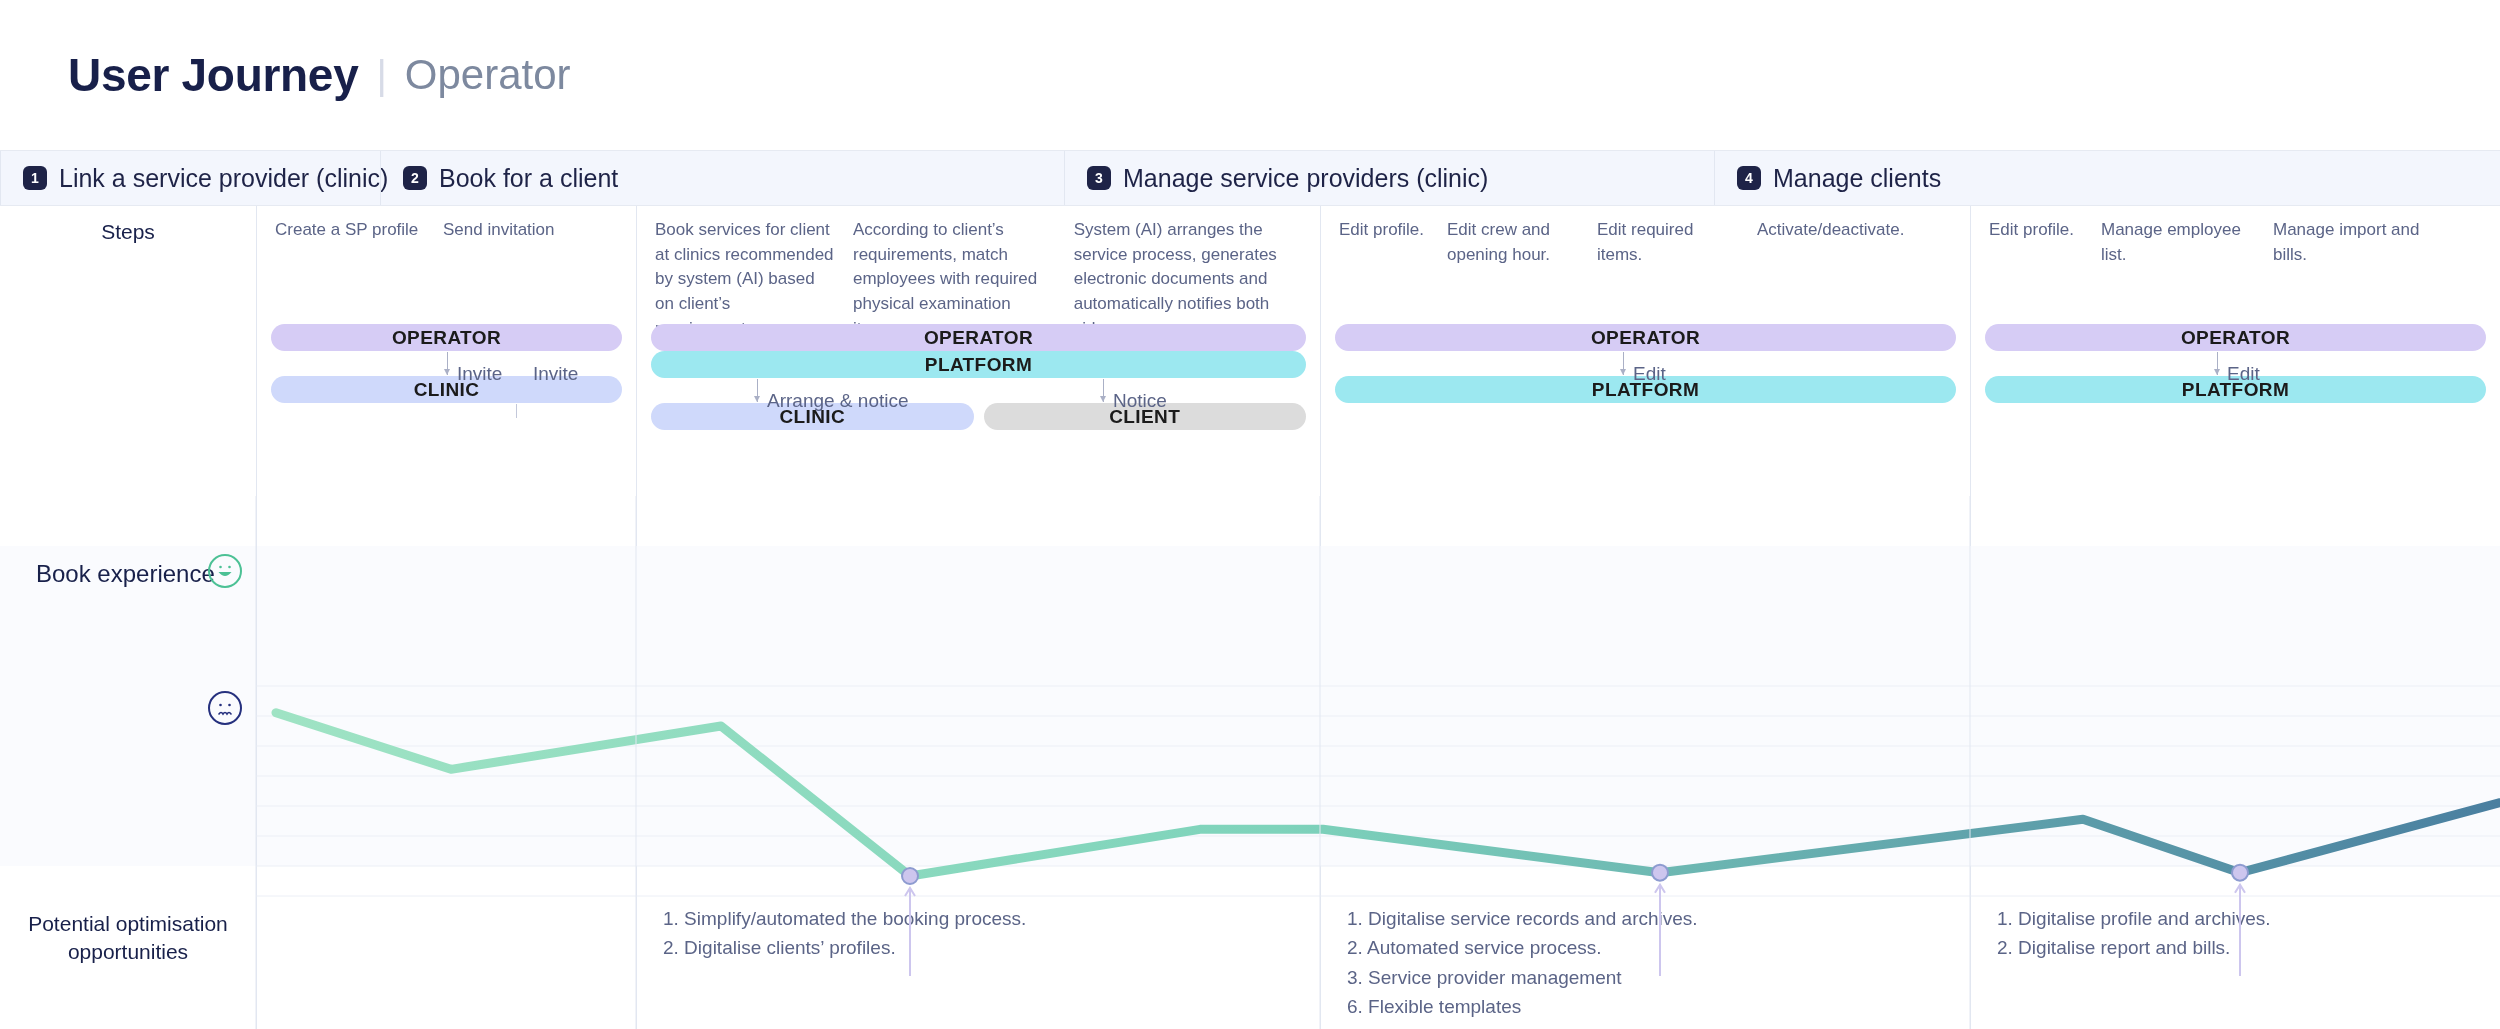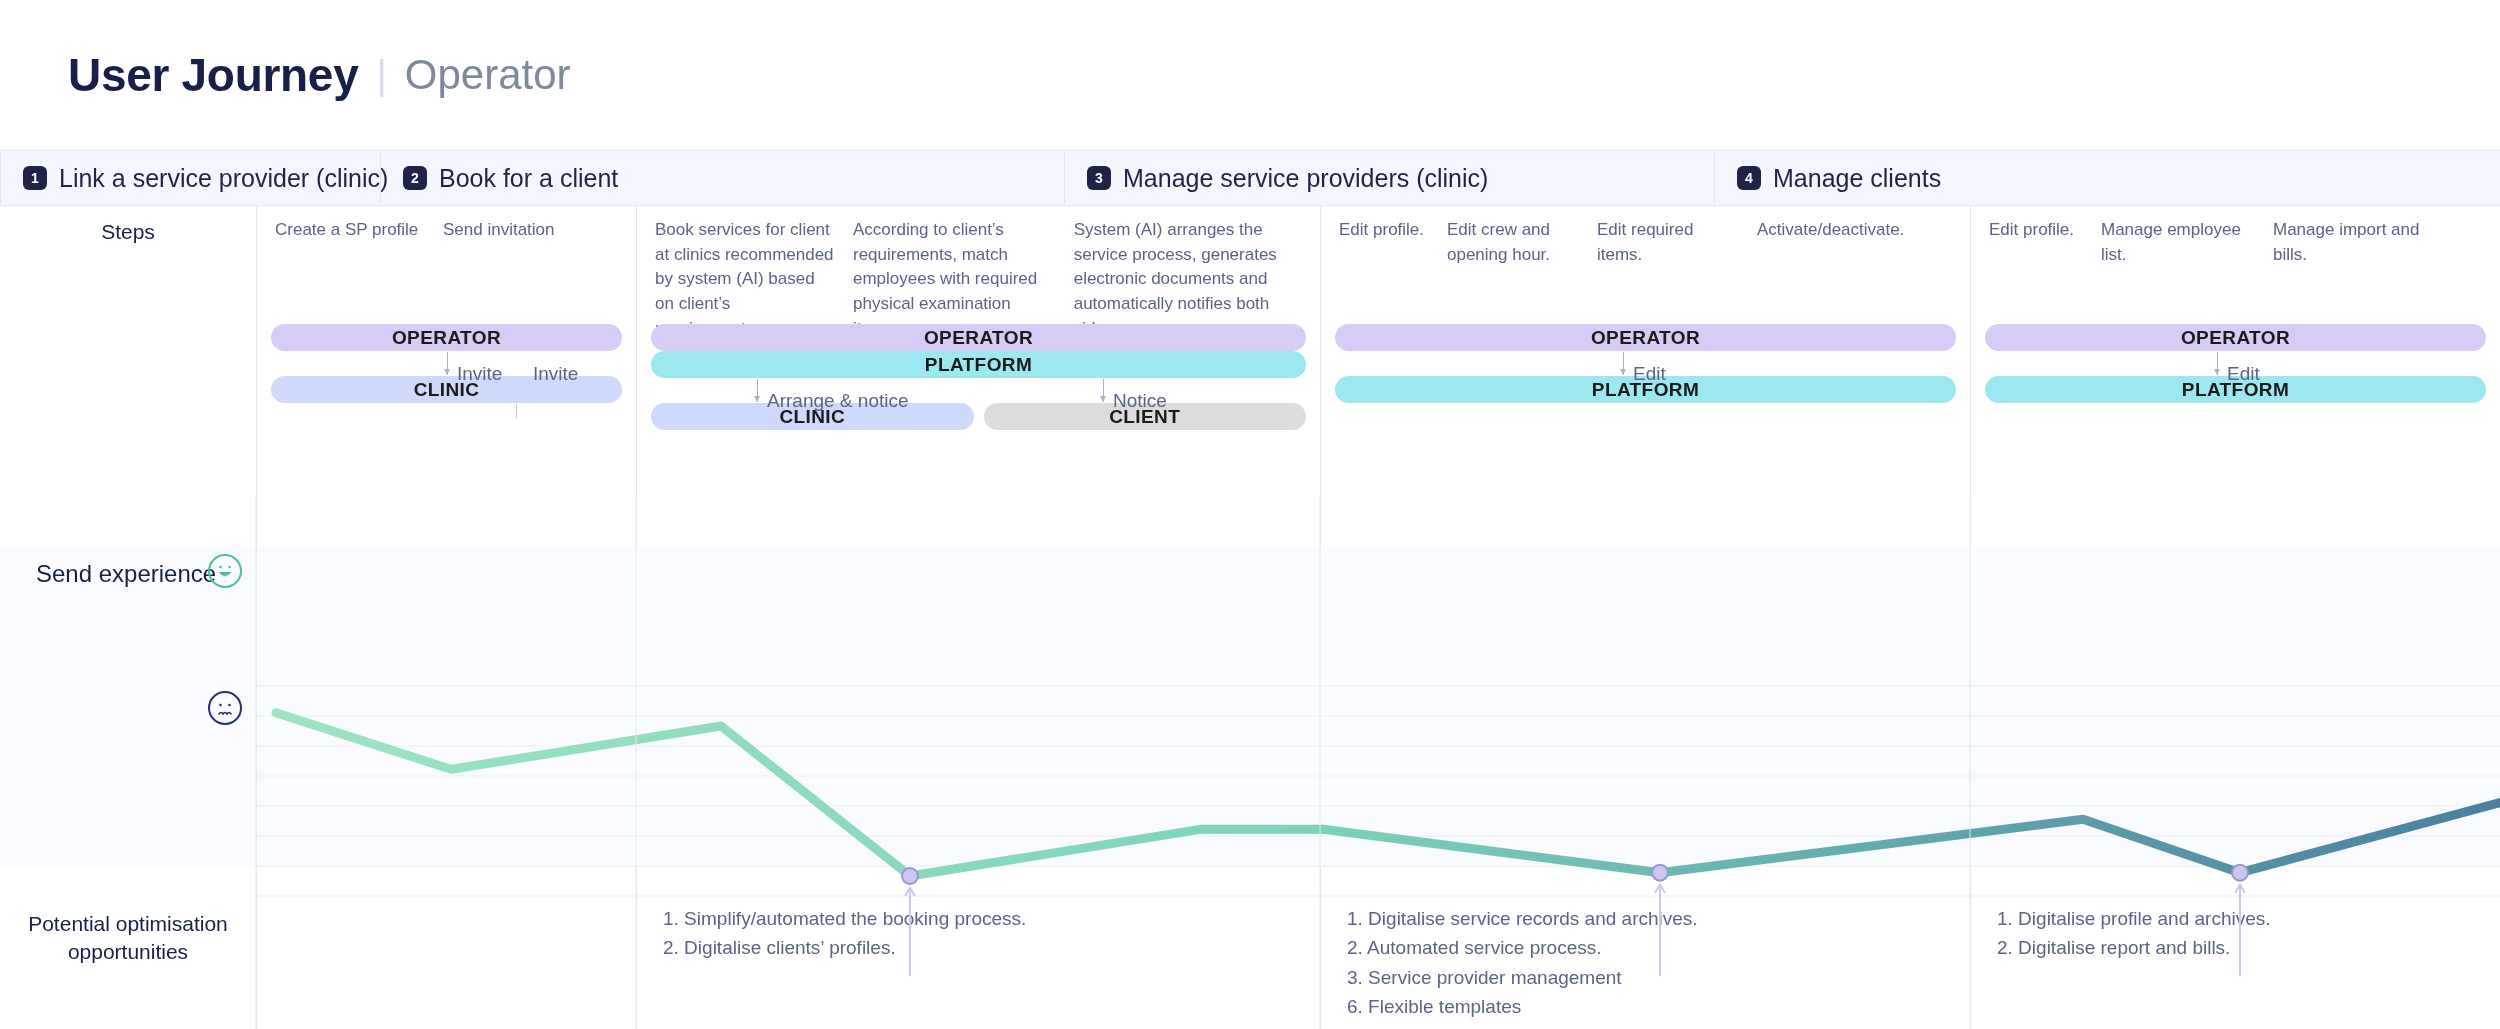--- a/index.html
+++ b/index.html
@@ -330,21 +330,21 @@
           <div class="flow-arrow" style="left:232px"></div>
           <div class="flow-label" style="left:242px">Edit</div>
         </div>
         <div class="lane platform">PLATFORM</div>
       </div>
     </div>
   </div>
 
   <div class="row row-ux">
     <div class="ux-label-cell">
-      <span class="ux-label-text">Send experience</span>
+      <span class="ux-label-text">Book experience</span>
       <span class="face face-happy">
         <svg width="30" height="30" viewBox="0 0 30 30">
           <circle cx="10.5" cy="11" r="1.3" fill="#4cc195"></circle>
           <circle cx="19.5" cy="11" r="1.3" fill="#4cc195"></circle>
           <path d="M8.5 16 Q15 24 21.5 16 Z" fill="#4cc195"></path>
         </svg>
       </span>
       <span class="face face-sad">
         <svg width="30" height="30" viewBox="0 0 30 30">
           <circle cx="10.5" cy="12" r="1.3" fill="#25307e"></circle>

